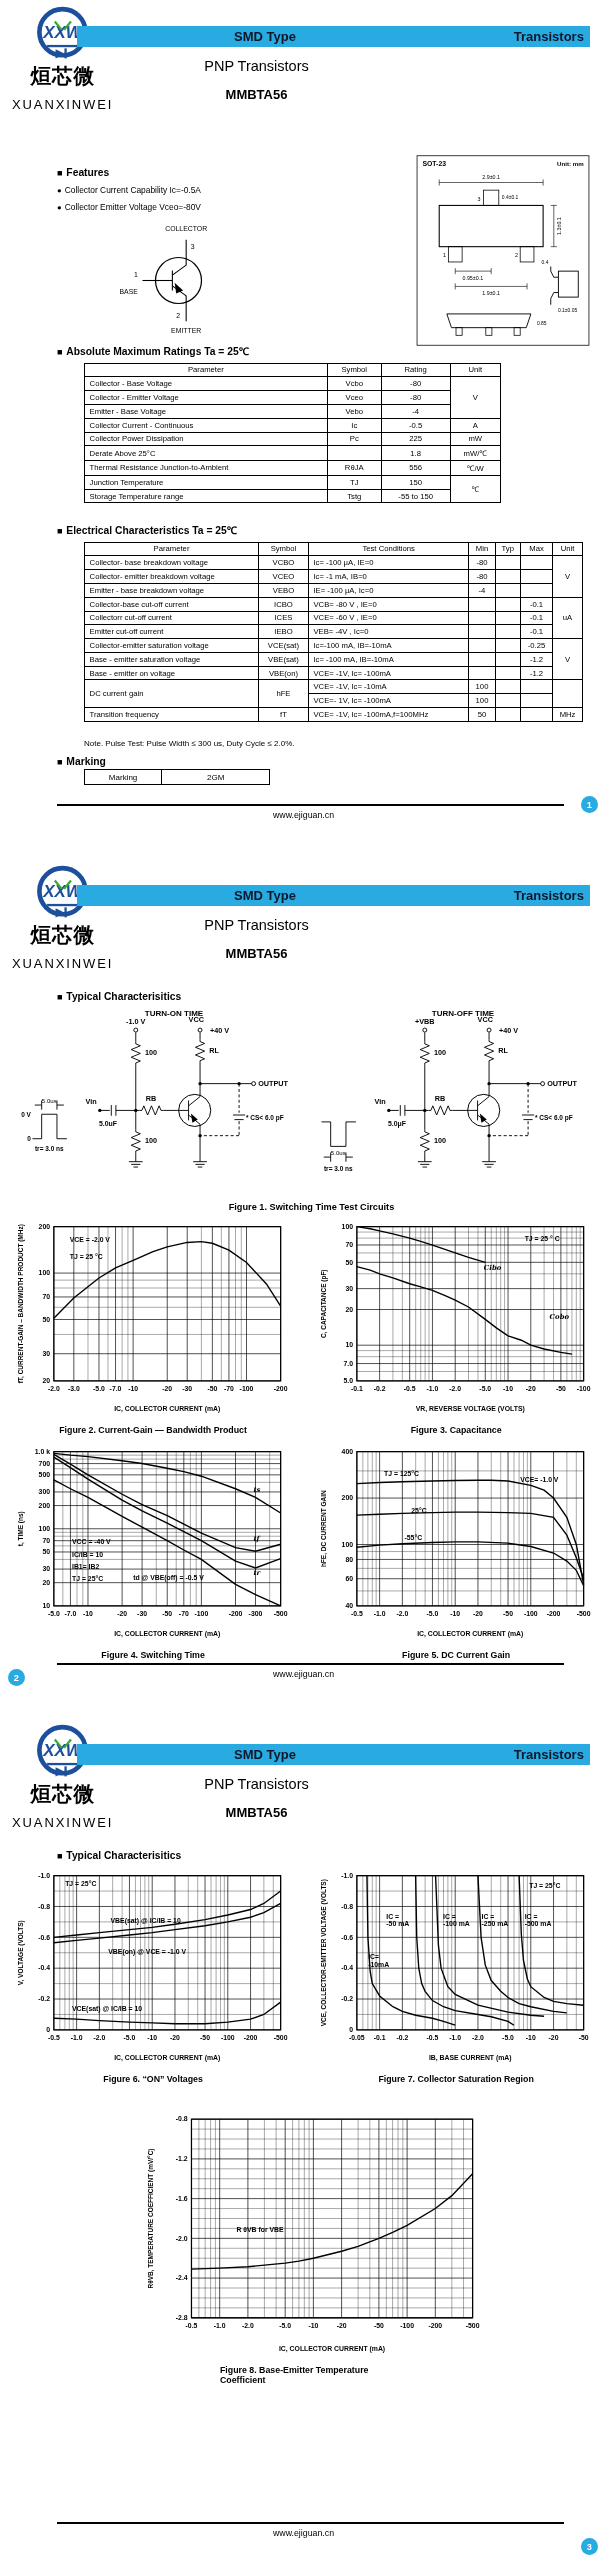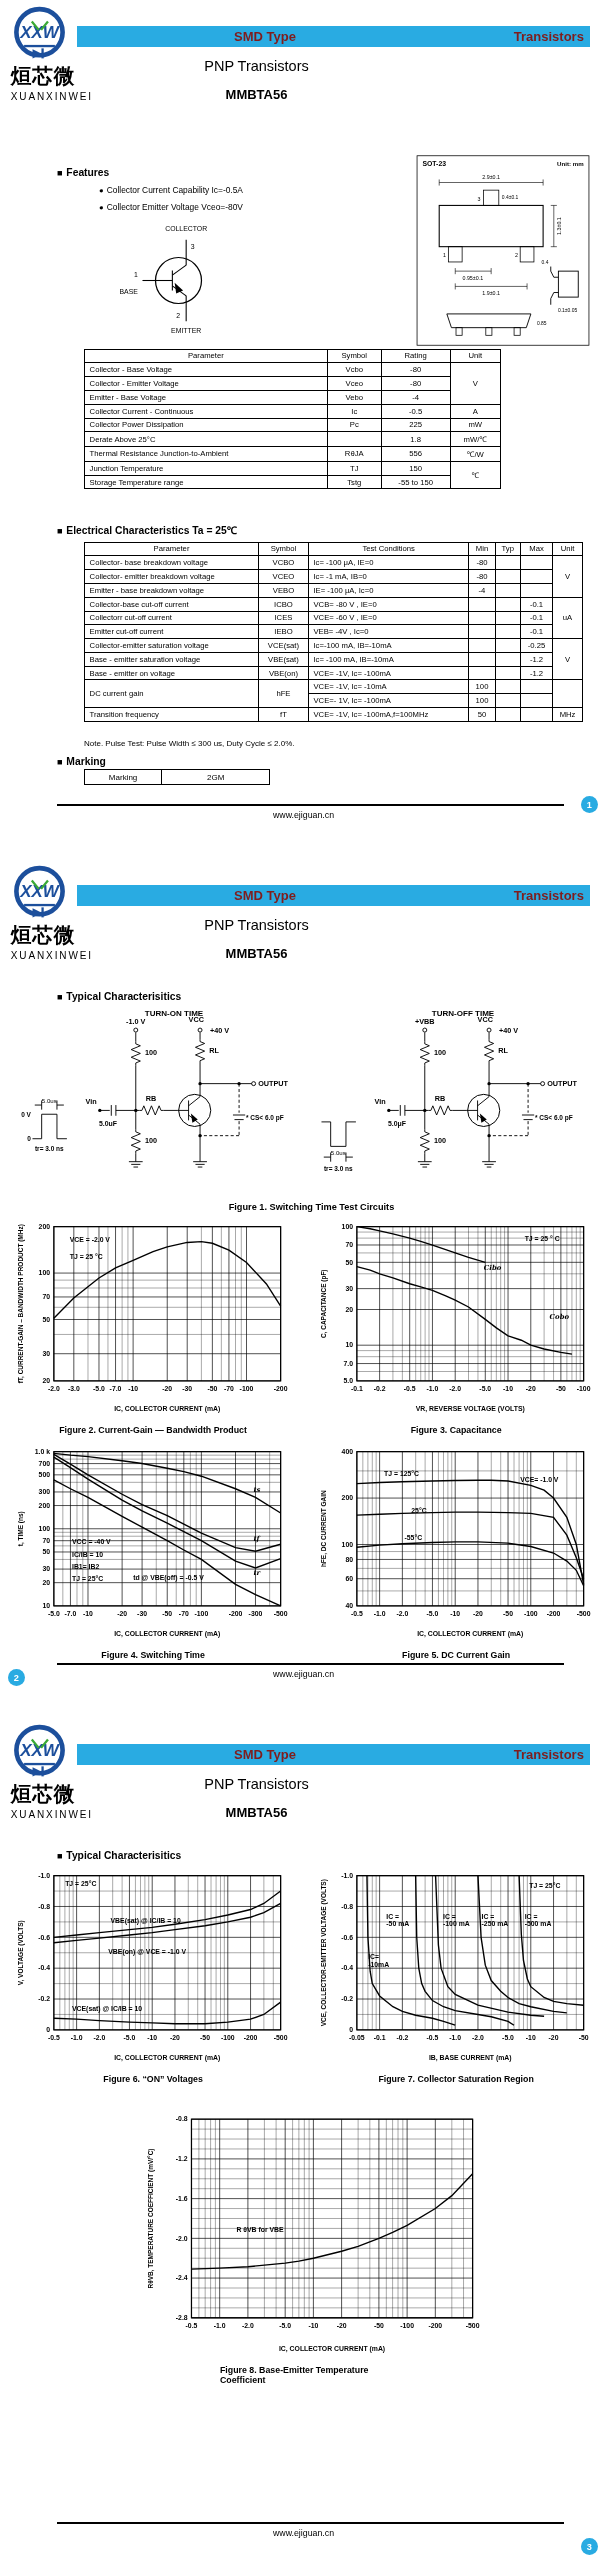--- a/index.html
+++ b/index.html
@@ -1,32 +1,32 @@
 <!DOCTYPE html>
 <html style="font-size:12.2px"><head>
 <meta charset="utf-8">
 <style>
   html,body{margin:0;padding:0;background:#fff;}
   body{width:607px;font-family:"Liberation Sans",sans-serif;color:#000;}
   .page{position:relative;width:607px;height:859px;background:#fff;overflow:hidden;}
   
-  .logo{position:absolute;left:10.7px;top:6.1px;width:104px;}
+  .logo{position:absolute;left:10.7px;top:6.1px;width:104px;text-align:center;}
   .logo-cn{font-size:20.7px;font-weight:bold;letter-spacing:0.8px;line-height:1.05;font-family:"DejaVu Sans",sans-serif;}
-  .logo-en{font-size:10px;letter-spacing:1.9px;margin-top:3px;}
-  .bar{position:absolute;left:77px;top:26px;width:513px;height:20.7px;background:#29abe2;color:#7f1d1d;
+  .logo-en{font-size:13px;letter-spacing:1.9px;margin-top:9px;}
+  .bar{position:absolute;left:77px;top:26px;width:513px;height:20.7px;background:#29abe2;color:#0f172a;
        font-weight:bold;font-size:13px;display:flex;align-items:center;justify-content:space-between;
        box-sizing:border-box;padding:0 6.1px 0 0;}
   .bar .bl{margin-left:157px;}
   .doc-subtitle{position:absolute;top:58px;left:130px;width:253px;text-align:center;font-weight:normal;font-size:14.5px;}
   .doc-part{position:absolute;top:87px;left:130px;width:253px;text-align:center;font-weight:bold;font-size:13px;}
   
   .sec-title{font-weight:bold;font-size:10.3px;}
   .sq{font-size:9.2px;margin-right:3.8px;}
   .features{position:absolute;left:57px;top:167px;width:253px;}
-  .feature{font-size:8.4px;margin-top:6.9px;margin-left:42px;}
+  .feature{font-size:8.4px;margin-top:6.9px;}
   .feature .dot{font-size:7.7px;margin-right:3.1px;}
   .pinout{position:absolute;left:98px;top:223px;}
   .pkgbox{position:absolute;left:416px;top:155px;}
   .absmax{position:absolute;left:57px;top:344px;width:505px;}
   .elec{position:absolute;left:57px;top:523px;width:528px;}
   table.t{border-collapse:collapse;border:1.5px solid #000;margin-left:27px;margin-top:4.6px;}
   table.t th,table.t td{border:0.8px solid #000;font-size:7.7px;padding:1.9px 3.1px;text-align:center;font-weight:normal;}
   table.t td.pl{text-align:left;padding-left:4.6px;margin-top:46px;}
   table.abs{width:417px;}
   table.el{width:499px;}
@@ -135,20 +135,21 @@
         <path d="M186,180 l-6,0 l-4,8 l0,8" fill="none" stroke="#000" stroke-width="1.2"></path>
         <text x="198" y="206" font-size="6.5" text-anchor="middle" font-weight="normal" fill="#000">0.1±0.05</text>
         <polygon points="40,208 150,208 144,226 46,226" fill="none" stroke="#000" stroke-width="1.2"></polygon>
         <rect x="52" y="226" width="8" height="10" fill="none" stroke="#000" stroke-width="1"></rect>
         <rect x="91" y="226" width="8" height="10" fill="none" stroke="#000" stroke-width="1"></rect>
         <rect x="128" y="226" width="8" height="10" fill="none" stroke="#000" stroke-width="1"></rect>
         <text x="158" y="222" font-size="6.5" text-anchor="start" font-weight="normal" fill="#000">0.85</text>
       </svg></div>
 
   <div class="absmax">
+    <div class="sec-title"><span class="sq">■</span><span>Absolute Maximum Ratings Ta = 25℃</span></div>
     <table class="t abs">
       <thead id="absHead">
           <tr>
             <th>Parameter</th>
             <th>Symbol</th>
             <th>Rating</th>
             <th>Unit</th>
           </tr>
         </thead>
         <tbody id="absBody">

